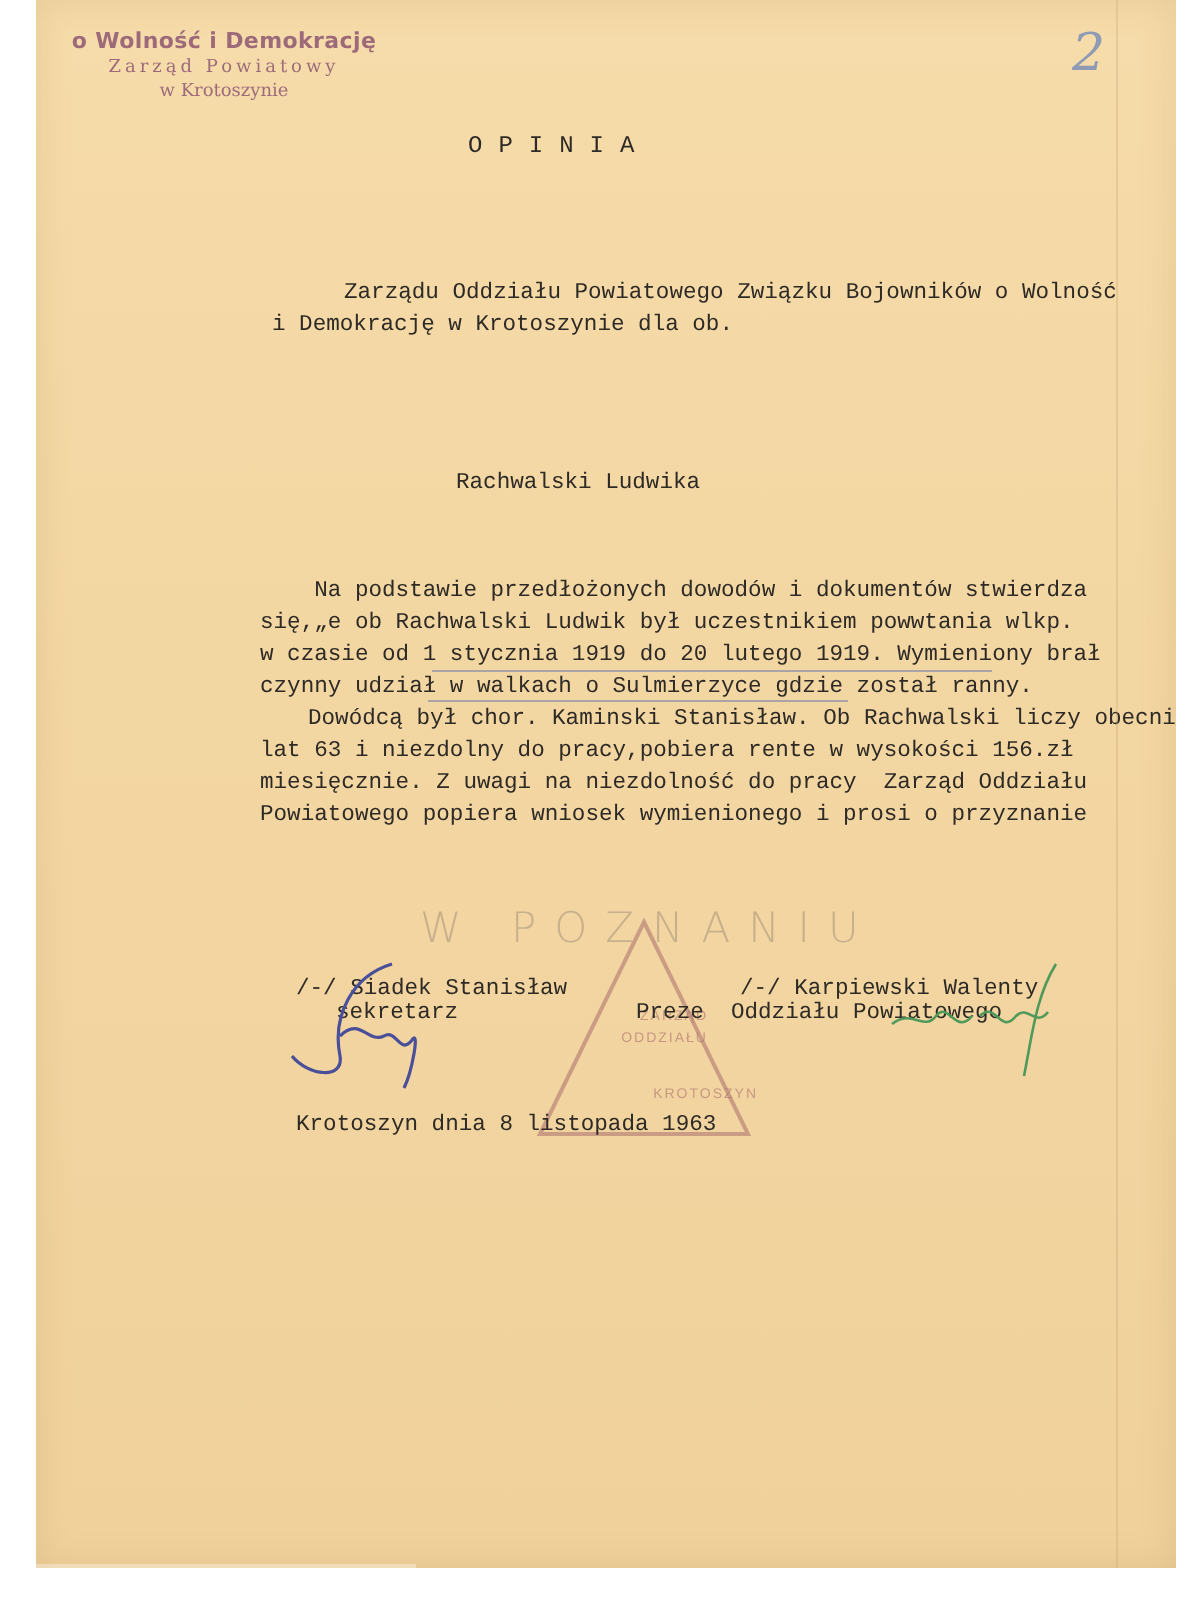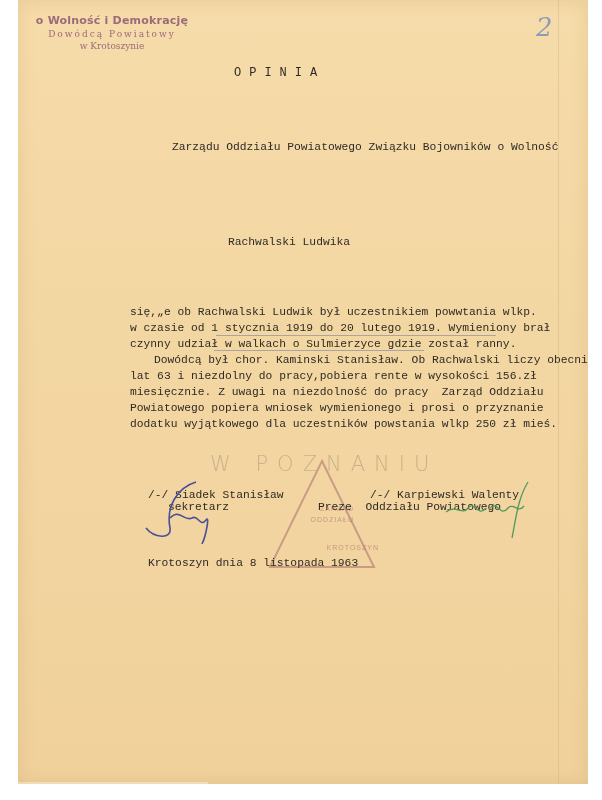--- a/index.html
+++ b/index.html
@@ -47,42 +47,43 @@
     color:rgba(255,255,255,0.85);
   }
 </style>
 </head>
 <body>
 
 <div class="page">
 
   <div class="stamp-top">
     <div class="l2">o Wolność i Demokrację</div>
-    <div class="l3">Dowódcą Powiatowy</div>
+    <div class="l3">Zarząd Powiatowy</div>
     <div class="l4">w Krotoszynie</div>
   </div>
 
   <div class="page-num">2</div>
 
   <div class="title mono">OPINIA</div>
 
   <div class="line mono" style="left:154px; top:140px;">Zarządu Oddziału Powiatowego Związku Bojowników o Wolność</div>
+  <div class="line mono" style="left:118px; top:156px;">i Demokrację w Krotoszynie dla ob.</div>
 
   <div class="line mono" style="left:210px; top:235px;">Rachwalski Ludwika</div>
 
+  <div class="line mono" style="left:112px; top:289px;">    Na podstawie przedłożonych dowodów i dokumentów stwierdza</div>
   <div class="line mono" style="left:112px; top:305px;">się,„e ob Rachwalski Ludwik był uczestnikiem powwtania wlkp.</div>
   <div class="line mono" style="left:112px; top:321px;">w czasie od 1 stycznia 1919 do 20 lutego 1919. Wymieniony brał</div>
   <div class="underline" style="left:198px; top:335px; width:280px;"></div>
   <div class="line mono" style="left:112px; top:337px;">czynny udział w walkach o Sulmierzyce gdzie został ranny.</div>
   <div class="underline" style="left:196px; top:350px; width:210px;"></div>
   <div class="line mono" style="left:112px; top:353px;padding-left:24px;">Dowódcą był chor. Kaminski Stanisław. Ob Rachwalski liczy obecni</div>
   <div class="line mono" style="left:112px; top:369px;">lat 63 i niezdolny do pracy,pobiera rente w wysokości 156.zł</div>
   <div class="line mono" style="left:112px; top:401px;">Powiatowego popiera wniosek wymienionego i prosi o przyznanie</div>
   <div class="line mono" style="left:112px; top:385px;">miesięcznie. Z uwagi na niezdolność do pracy  Zarząd Oddziału</div>
-  <div class="line mono" style="left:112px; top:417px;">dodatku wyjątkowego dla uczestników powstania wlkp 250 zł mieś.</div>
 
   <div class="watermark" style="left:192px; top:452px; font-size:21px;">W POZNANIU</div>
 
   <svg class="tri-stamp" width="120" height="120" viewBox="0 0 120 120" style="left:244px; top:455px;">
     <polygon points="60,6 112,112 8,112" fill="none" stroke="rgba(170,110,110,0.55)" stroke-width="2"></polygon>
   </svg>
   <div class="tri-text" style="left:276px; top:505px;">ZARZĄD</div>
   <div class="tri-text" style="left:276px; top:516px;">ODDZIAŁU</div>
   <div class="tri-text" style="left:276px; top:544px;margin-left:25px;">KROTOSZYN</div>
 

